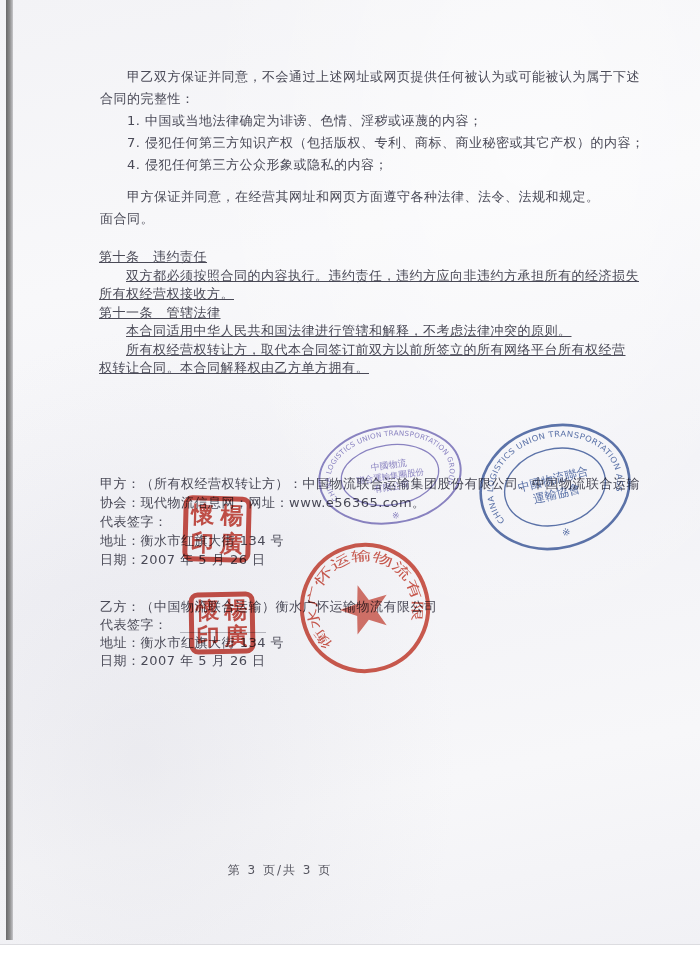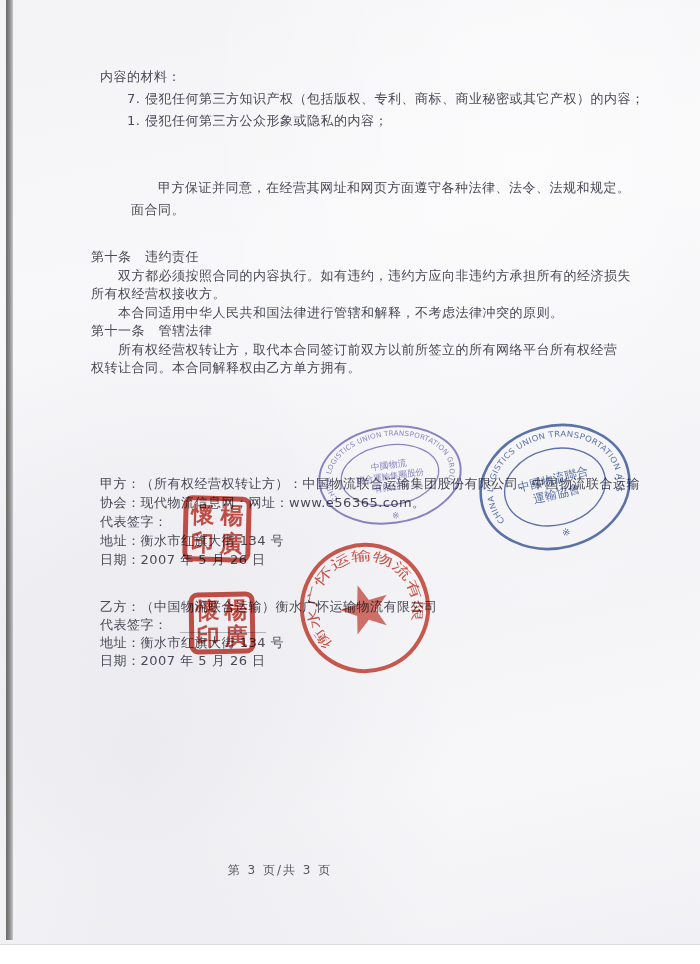--- a/index.html
+++ b/index.html
@@ -22,23 +22,23 @@
     opacity:.75;
   }
   .scan-edge-bottom{
     position:absolute;left:0;top:944px;width:700px;height:20px;background:#ffffff;
     border-top:1px solid #dcdce0;
   }
   
   .tx{position:absolute;color:#4a4a57;font-size:13px;letter-spacing:.5px;}
   .b1{left:100px;top:66px;width:560px;}
   .b1 .ln{line-height:22px;white-space:nowrap;}
-  .b2{left:100px;top:177px;width:560px;margin-left:31px;}
+  .b2{left:100px;top:186px;width:560px;}
   .b2 .ln{line-height:22px;white-space:nowrap;}
-  .b3{left:91px;top:248px;width:560px;}
+  .b3{left:99px;top:248px;width:560px;text-decoration:underline;}
   .b3 .ln{line-height:18.5px;white-space:nowrap;}
   .ind{padding-left:27px;}
   .pa{left:100px;top:474px;width:560px;}
   .pa .ln{line-height:19px;white-space:nowrap;}
   .pb{left:100px;top:598px;width:560px;}
   .pb .ln{line-height:18px;white-space:nowrap;}
   .footer{left:0;top:862px;width:560px;text-align:center;font-size:12px;color:#55555f;letter-spacing:2px;}
   .sig-line{position:absolute;left:180px;top:632px;width:86px;height:1px;background:#9a9aa2;opacity:.7;}
   
   .stamp{position:absolute;mix-blend-mode:multiply;opacity:.9;}
@@ -58,36 +58,38 @@
   svg text{font-family:"DejaVu Sans",sans-serif;}
 </style>
 </head>
 <body>
 
 <div class="paper"></div>
 <div class="scan-edge-left"></div>
 <div class="scan-edge-bottom"></div>
 
 <div class="tx b1">
-  <div class="ln">内容的材料：</div>
+  <div class="ln ind">甲乙双方保证并同意，不会通过上述网址或网页提供任何被认为或可能被认为属于下述</div>
+  <div class="ln">合同的完整性：</div>
+  <div class="ln ind">1. 中国或当地法律确定为诽谤、色情、淫秽或诬蔑的内容；</div>
   <div class="ln ind">7. 侵犯任何第三方知识产权（包括版权、专利、商标、商业秘密或其它产权）的内容；</div>
-  <div class="ln ind">1. 侵犯任何第三方公众形象或隐私的内容；</div>
+  <div class="ln ind">4. 侵犯任何第三方公众形象或隐私的内容；</div>
 </div>
 
 <div class="tx b2">
   <div class="ln ind">甲方保证并同意，在经营其网址和网页方面遵守各种法律、法令、法规和规定。</div>
   <div class="ln">面合同。</div>
 </div>
 
 <div class="tx b3">
   <div class="ln">第十条　违约责任</div>
-  <div class="ln ind">双方都必须按照合同的内容执行。如有违约，违约方应向非违约方承担所有的经济损失</div>
+  <div class="ln ind">双方都必须按照合同的内容执行。违约责任，违约方应向非违约方承担所有的经济损失</div>
   <div class="ln">所有权经营权接收方。</div>
+  <div class="ln">第十一条　管辖法律</div>
   <div class="ln ind">本合同适用中华人民共和国法律进行管辖和解释，不考虑法律冲突的原则。</div>
-  <div class="ln">第十一条　管辖法律</div>
   <div class="ln ind">所有权经营权转让方，取代本合同签订前双方以前所签立的所有网络平台所有权经营</div>
   <div class="ln">权转让合同。本合同解释权由乙方单方拥有。</div>
 </div>
 
 <div class="tx pa">
   <div class="ln">甲方：（所有权经营权转让方）：中国物流联合运输集团股份有限公司、中国物流联合运输</div>
   <div class="ln">协会：现代物流信息网；网址：www.e56365.com。</div>
   <div class="ln">代表签字：</div>
   <div class="ln">地址：衡水市红旗大街 134 号</div>
   <div class="ln">日期：2007 年 5 月 26 日</div>

